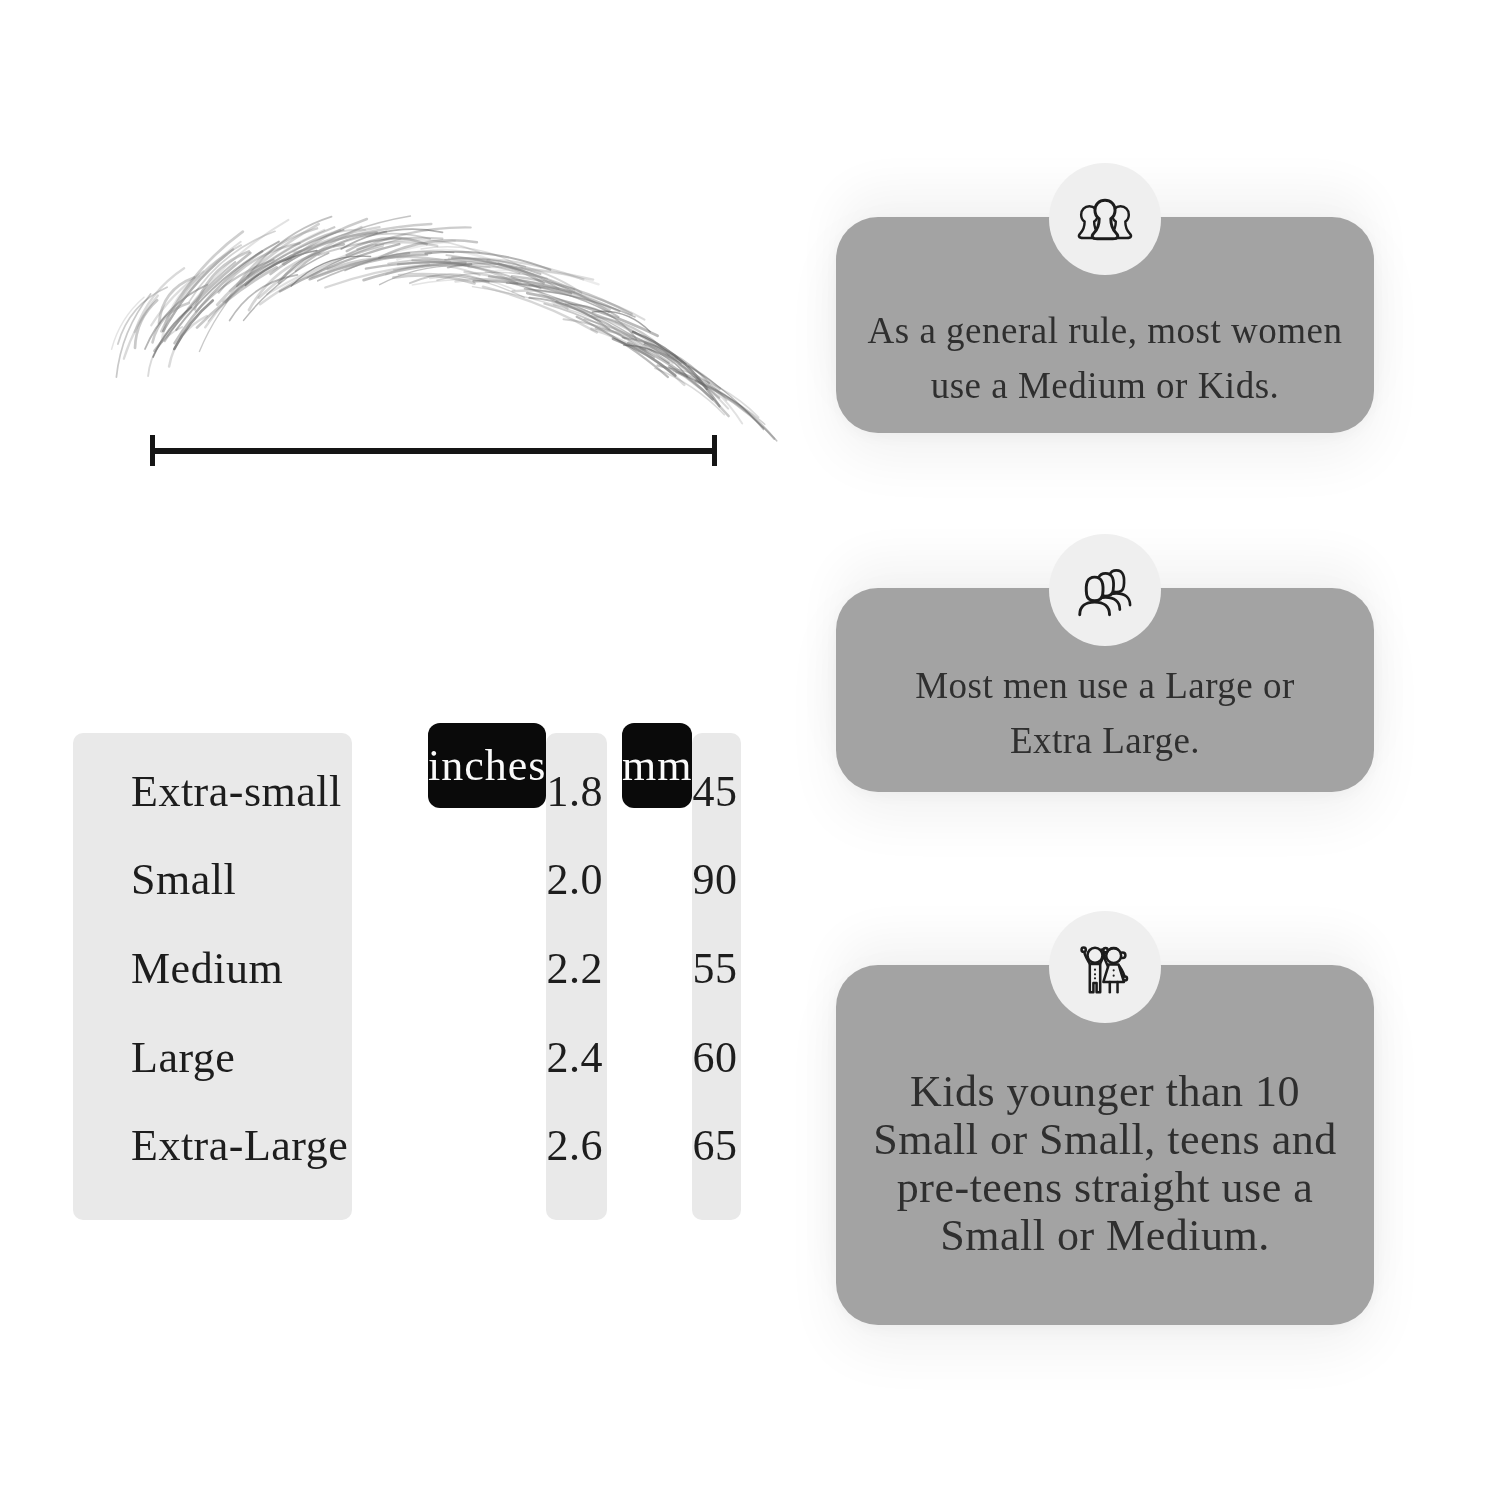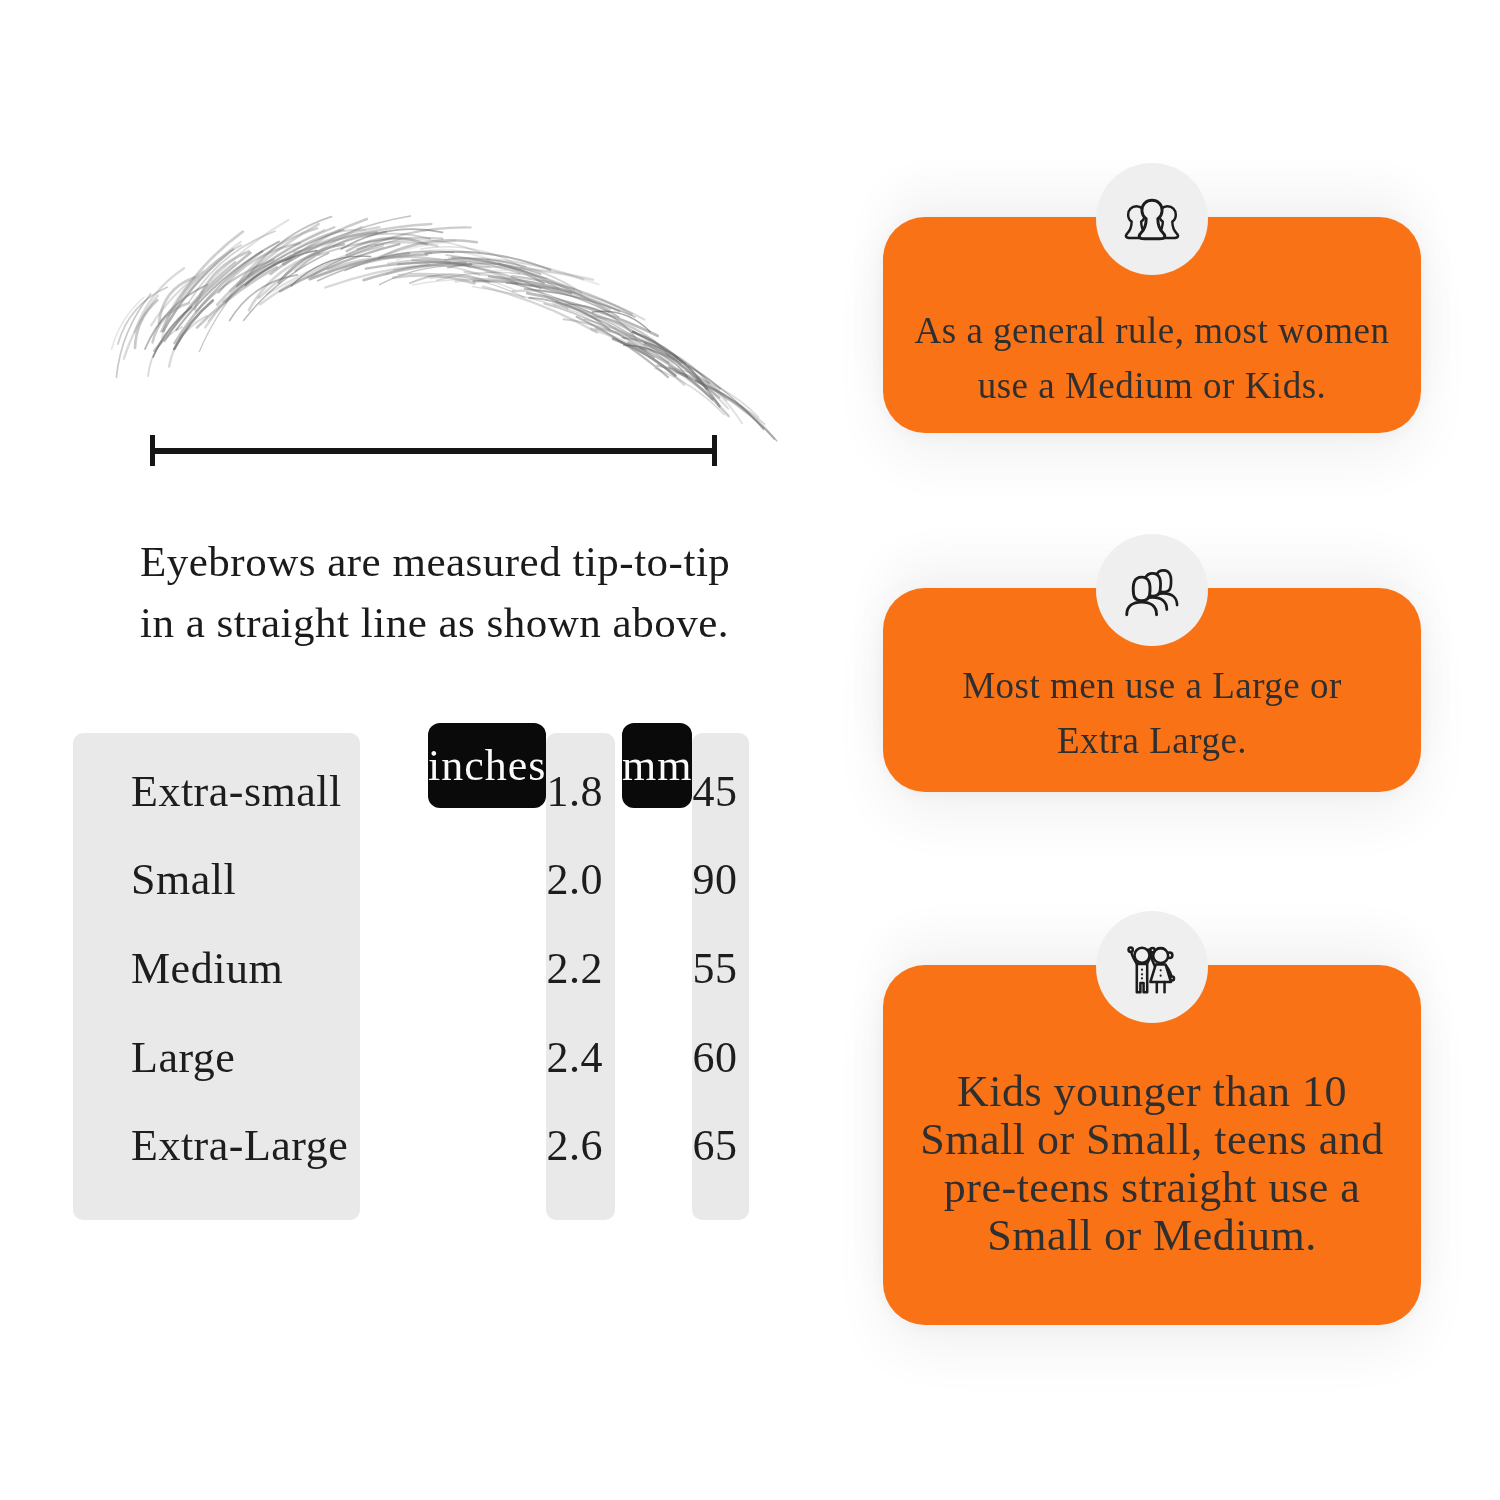--- a/index.html
+++ b/index.html
@@ -17,26 +17,26 @@
   .caption{position:absolute;left:140px;top:531px;font-size:43px;line-height:61px;
     color:#1b1b1b;white-space:nowrap;letter-spacing:0.5px;}
   
   .size-table{position:absolute;left:73px;top:723px;display:grid;
     grid-template-columns:347px 186px 186px;column-gap:8px;}
   .size-table .col{display:flex;flex-direction:row;}
   .size-table .th{height:85px;border-radius:12px;background:#0a0a0a;color:#fafafa;
     display:flex;align-items:center;justify-content:center;font-size:44px;letter-spacing:1px;}
   .size-table .tbody{margin-top:10px;height:487px;border-radius:10px;background:#e9e9e9;
     display:flex;flex-direction:column;justify-content:space-around;
-    padding:14px 12px 30px 0;box-sizing:border-box;}
+    padding:14px 4px 30px 0;box-sizing:border-box;}
   .size-table .cell{font-size:44px;color:#1d1d1d;white-space:nowrap;letter-spacing:0.5px;}
   .size-table .col-size .cell{padding-left:58px;text-align:left;}
   .size-table .col-num .cell{text-align:center;}
   
-  .card{position:absolute;left:883px;width:538px;background:#f97316;border-radius:42px;
+  .card{position:absolute;left:836px;width:538px;background:#a3a3a3;border-radius:42px;
     box-shadow:0 -30px 45px rgba(0,0,0,0.045),0 25px 55px rgba(0,0,0,0.055),0 4px 14px rgba(0,0,0,0.03);}
   .card-1{top:217px;height:216px;}
   .card-2{top:588px;height:204px;}
   .card-3{top:965px;height:360px;}
   .icon-circle{position:absolute;left:50%;top:-54px;margin-left:-56px;width:112px;height:112px;
     border-radius:50%;background:#efefef;display:flex;align-items:center;justify-content:center;}
   .card-text{text-align:center;color:#2f2f2f;}
   .card-1 .card-text{padding-top:86px;font-size:37px;line-height:55px;}
   .card-2 .card-text{padding-top:70px;font-size:37px;line-height:55px;}
   .card-3 .card-text{padding-top:103px;font-size:44px;line-height:48px;}
@@ -202,24 +202,20 @@
         <path d="M581.3 150.0 Q625.0 172.8 658.7 208.8" fill="none" stroke="rgb(123,123,123)" stroke-opacity="0.45" stroke-width="1.6" stroke-linecap="round"></path>
       </g>
   </svg>
 
   <div class="measure-line">
     <div class="tick left"></div>
     <div class="bar"></div>
     <div class="tick right"></div>
   </div>
 
-  <div class="caption">
-    <div>Eyebrows are measured tip-to-tip</div>
-    <div>in a straight line as shown above.</div>
-  </div>
 
   <div class="size-table">
     <div class="col col-size">
       <div class="th"></div>
       <div class="tbody">
         <div class="cell">Extra-small</div>
         <div class="cell">Small</div>
         <div class="cell">Medium</div>
         <div class="cell">Large</div>
         <div class="cell">Extra-Large</div>

